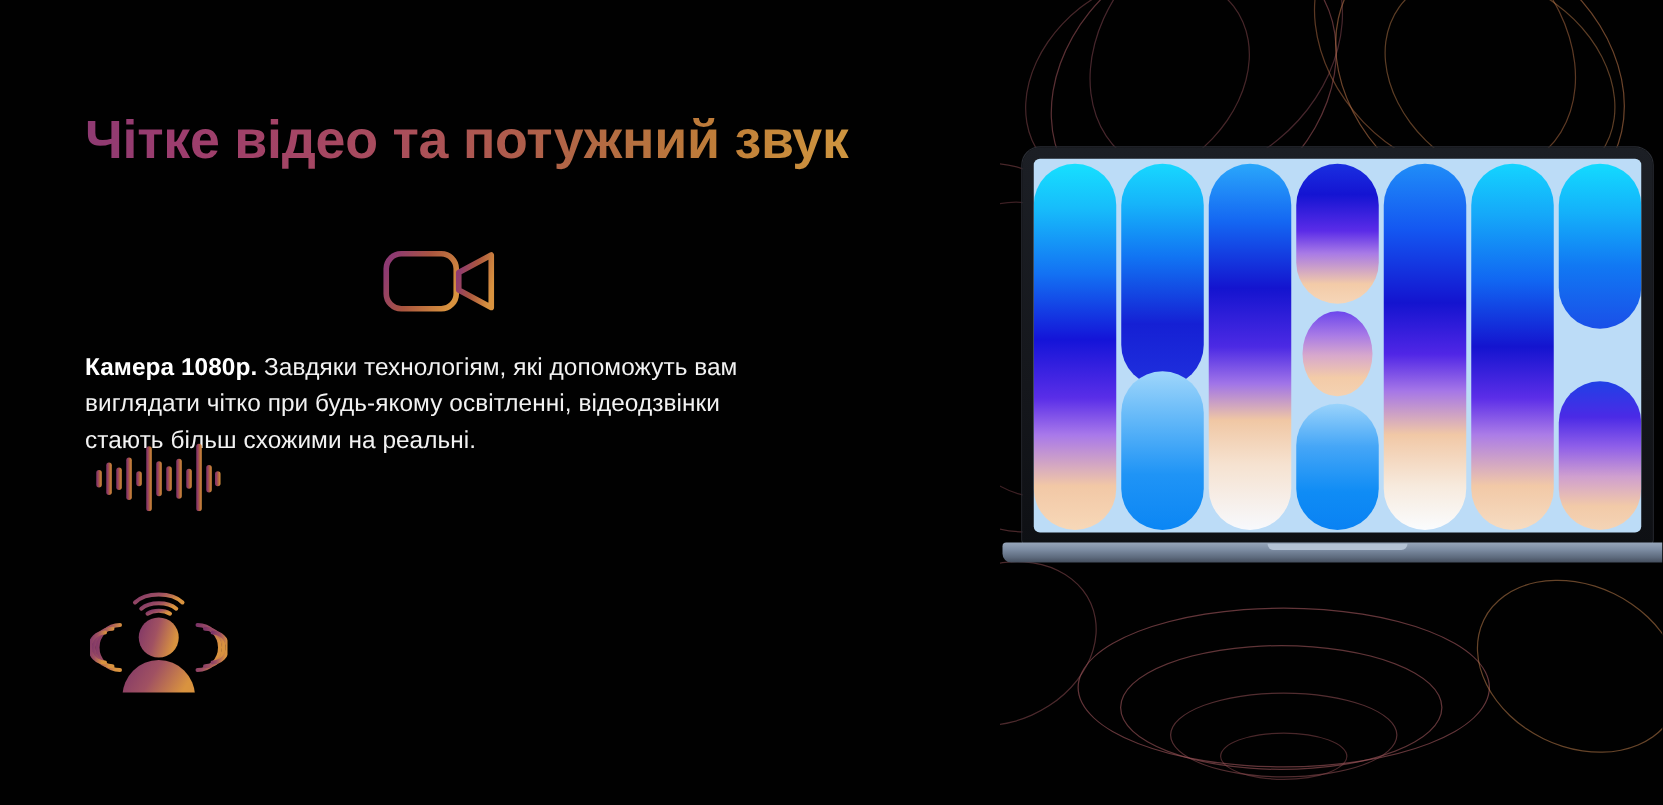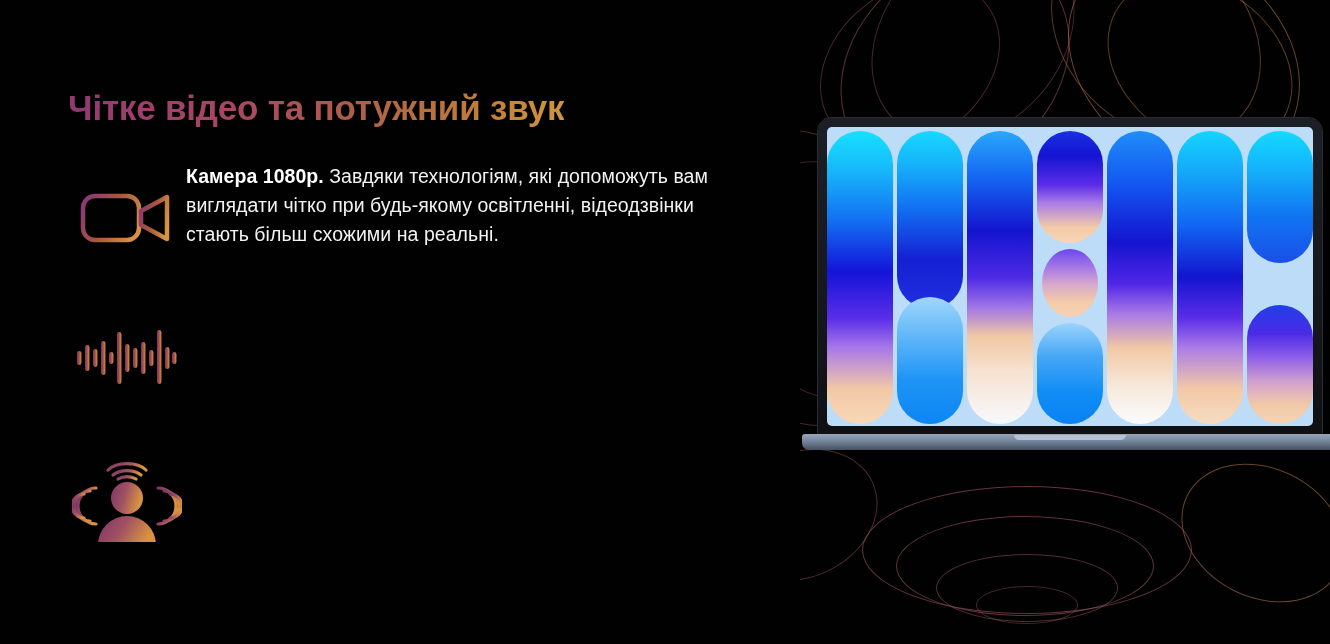--- a/index.html
+++ b/index.html
@@ -13,21 +13,21 @@
 
   
   .left-col {
     position:absolute; left:0; top:0;
     width:800px; height:644px;
   }
 
   .headline {
     position:absolute;
     left:68px; top:88px;
-    font-size:35px;
+    font-size:43px;
     font-weight:700;
     letter-spacing:-0.2px;
     white-space:nowrap;
     background:linear-gradient(93deg,
         #8e3a72 0%,
         #9c3d6e 12%,
         #a34466 26%,
         #a94d5c 40%,
         #ae5a4e 54%,
         #b36b42 68%,
@@ -36,21 +36,22 @@
     -webkit-background-clip:text;
     background-clip:text;
     color:transparent;
     -webkit-text-fill-color:transparent;
   }
 
   .feature {
     position:absolute;
     left:68px;
     display:flex;
-    align-items:flex-end;
+    align-items:center;
+    flex-direction:column;
   }
   .feature-1 { top:162px; }
   .feature-2 { top:316px; }
   .feature-3 { top:448px; }
 
   .ficon {
     width:118px;
     flex:0 0 118px;
     display:flex;
     align-items:center;

